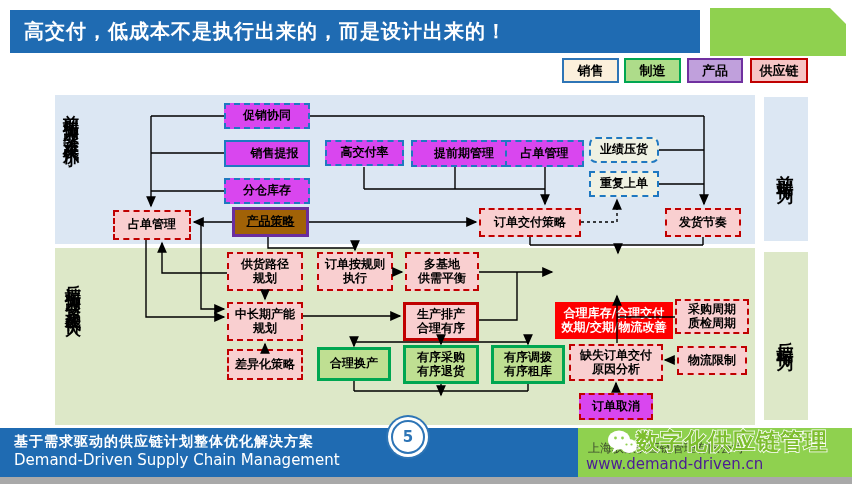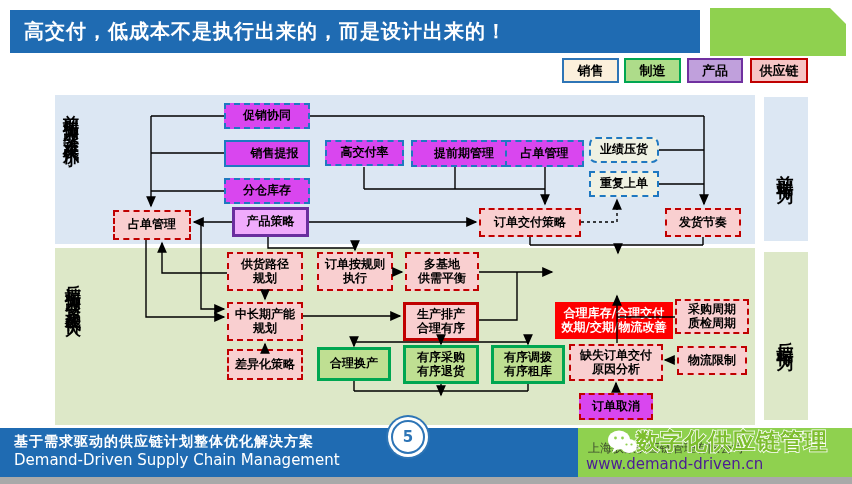--- a/index.html
+++ b/index.html
@@ -28,21 +28,21 @@
 
   
   .node { display:flex; align-items:center; justify-content:center; text-align:center;
     font-size:12px; font-weight:bold; color:#000; line-height:1.15; white-space:pre-line; background:#d946ef; }
   .dash-blue  { border:2px dashed #1F78C1; }
   .solid-blue { border:2px solid #1F78C1; }
   .dash-red   { border:2px dashed #C00000; }
   .solid-red-border { border:3px solid #C00000; }
   .bg-pink    { background:#F9CFD0; }
   .bg-olive   { background:#EFF1E3; }
-  .purple     { border:3px solid #6A2E9E; background:#f0abfc; }
+  .purple     { border:3px solid #6A2E9E; background:#a16207;text-decoration:underline; }
   .green      { border:3px solid #00A651; background:#BFDF92; }
   .red-solid  { background:#FE0000; color:#fff; border:none;margin-top:46px; }
 
   
   .footer-blue { left:0; top:428px; width:578px; height:49px; background:#1F6BB2; color:#fff; padding:5px 0 8px 14px; }
   .footer-cn { font-size:14px; font-weight:bold; letter-spacing:1px; }
   .footer-en { font-size:15px; }
   .footer-green { left:578px; top:428px; width:274px; height:49px; background:#8FD14F; overflow:hidden; }
   .gray-strip { left:0; top:477px; width:852px; height:7px; background:#A9A9A9; }
   .company-line { left:10px; top:12px; font-size:12px; color:#3D4A2E; white-space:nowrap; }

